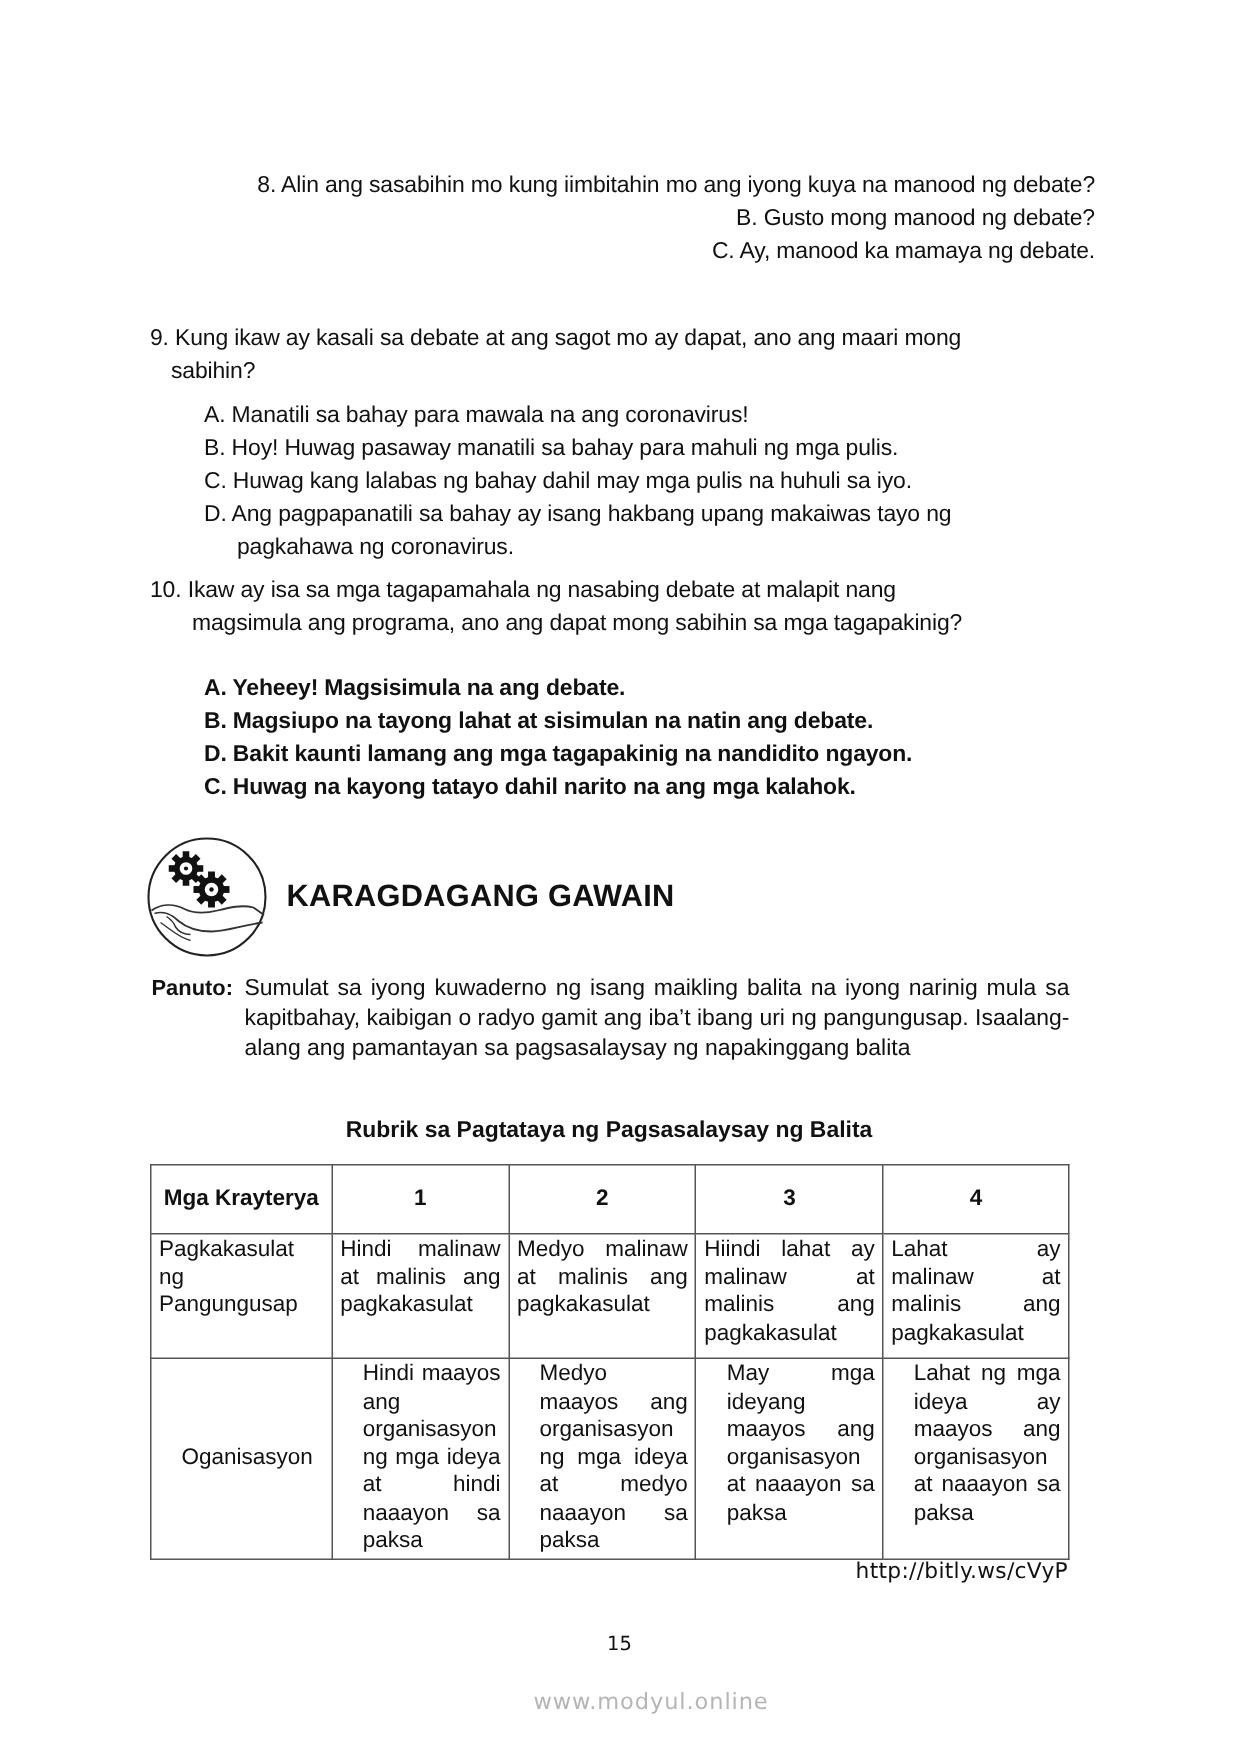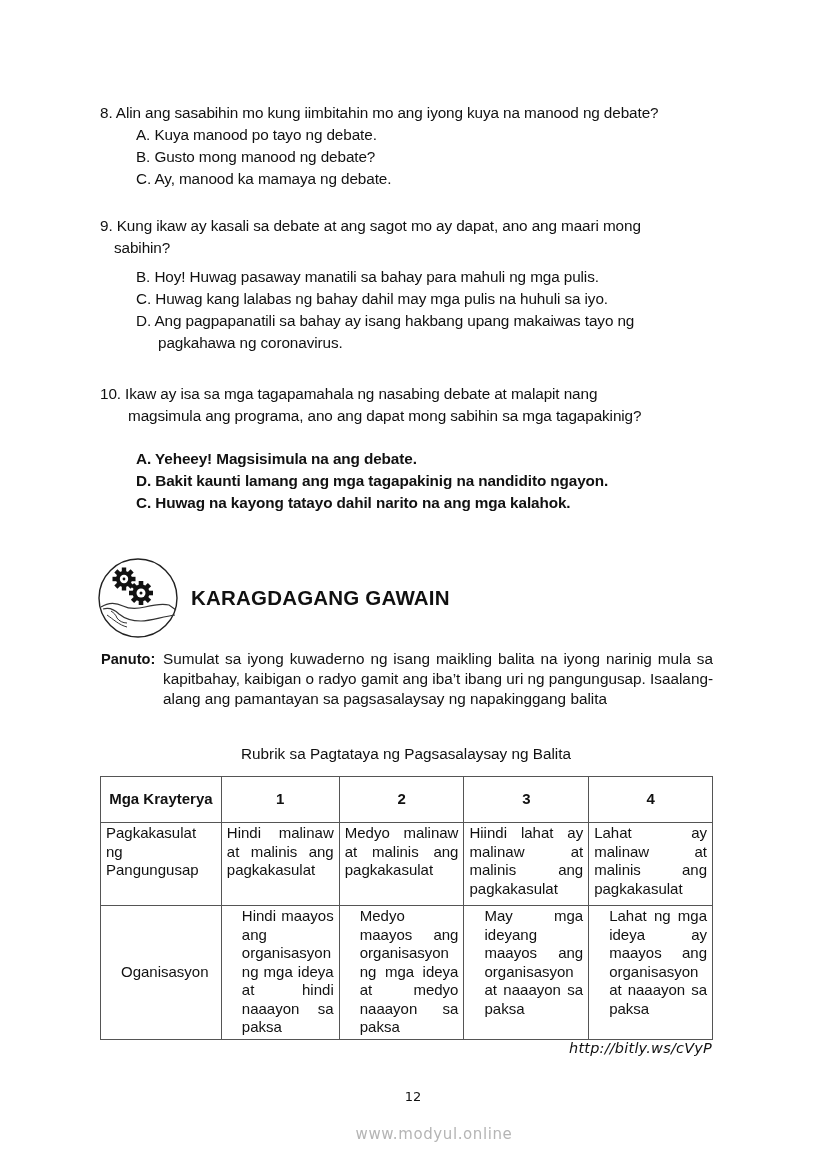--- a/index.html
+++ b/index.html
@@ -3,75 +3,76 @@
 <meta charset="utf-8">
 <style>
   html, body { margin:0; padding:0; background:#ffffff; }
   body { width:826px; height:1169px; position:relative; overflow:hidden; color:#111; font-family:"Liberation Sans", sans-serif; }
   .q { position:absolute; left:100px; width:630px; font-size:15.3px; line-height:22px; letter-spacing:-0.1px; }
   .q .stem { display:block; }
   .q .stem-cont { display:block; padding-left:14px; }
   .q .opt { display:block; padding-left:36px; }
   .q .opt-cont { display:block; padding-left:58px; }
   .q10 .stem-cont { padding-left:28px; }
-  #q8 { top:102px; }
+  #q8 { top:113px;text-align:right; }
   #q9 { top:215px; }
   #q9 .choices { margin-top:7px; }
   #q10 { top:383px; }
   #q10 .choices { margin-top:21px;font-weight:bold; }
 
   .section-icon { position:absolute; left:97px; top:557px; width:82px; height:82px; }
   .section-title { position:absolute; left:191px; top:586px; font-size:20.5px; font-weight:bold; letter-spacing:0.2px; }
 
   .panuto { position:absolute; left:101px; top:649px; width:612px; font-size:15.3px; line-height:20px; }
   .panuto .lbl { position:absolute; left:0; top:0; font-weight:bold; font-size:14.6px; }
   .panuto .txt { margin-left:62px; text-align:justify; text-align-last:left; }
 
-  .rubric-title { position:absolute; left:100px; width:612px; top:745px; text-align:center; font-weight:normal; font-size:15.3px; }
+  .rubric-title { position:absolute; left:100px; width:612px; top:745px; text-align:center; font-weight:bold; font-size:15.3px; }
 
   table.rubric { position:absolute; left:100px; top:776px; width:613px; border-collapse:collapse; font-size:15px; line-height:18.5px; }
   table.rubric th, table.rubric td { border:1px solid #555; vertical-align:top; padding:1px 5px 2px 5px; }
   table.rubric th { font-weight:bold; text-align:center; vertical-align:middle; height:45px; padding:0 4px; }
   table.rubric td.crit { text-align:left; }
   table.rubric td.crit.mid { vertical-align:middle; }
   table.rubric td.desc { text-align:justify; text-align-last:left; }
   table.rubric tr.r1 td { height:79px; }
   table.rubric tr.r2 td { height:127px;padding-left:20px; }
   col.c0 { width:121px; } col.c1 { width:118px; } col.c2 { width:125px; } col.c3 { width:125px; } col.c4 { width:124px; }
 
-  .source { position:absolute; right:114px; top:1040px; font-style:italic; font-size:14.5px; font-family:"DejaVu Sans", sans-serif; letter-spacing:0.2px; }
+  .source { position:absolute; right:114px; top:1040px; font-size:14.5px; font-family:"DejaVu Sans", sans-serif; letter-spacing:0.2px; }
   .page-number { position:absolute; left:0; width:826px; top:1089px; text-align:center; font-size:13px; font-family:"DejaVu Sans", sans-serif; }
   .watermark { position:absolute; left:0; width:826px; top:1125px; text-align:center; font-size:15px; color:#b5b5b5; font-family:"DejaVu Sans", sans-serif; letter-spacing:0.6px;padding-left:21px; }
 </style>
 </head>
 <body>
 
 <div class="q" id="q8">
   <span class="stem">8. Alin ang sasabihin mo kung iimbitahin mo ang iyong kuya na manood ng debate?</span>
-  <span class="opt">A. Kuya manood po tayo ng debate.</span>
   <span class="opt">B. Gusto mong manood ng debate?</span>
   <span class="opt">C. Ay, manood ka mamaya ng debate.</span>
 </div>
 
 <div class="q" id="q9">
   <span class="stem">9.  Kung ikaw ay kasali sa debate at ang sagot mo ay dapat, ano ang maari mong</span>
   <span class="stem-cont">sabihin?</span>
   <div class="choices">
+    <span class="opt">A. Manatili sa bahay para mawala na ang coronavirus!</span>
     <span class="opt">B. Hoy! Huwag pasaway manatili sa bahay para mahuli ng mga pulis.</span>
     <span class="opt">C. Huwag kang lalabas ng bahay dahil may mga pulis na huhuli sa iyo.</span>
     <span class="opt">D. Ang pagpapanatili sa bahay ay isang hakbang upang makaiwas tayo ng</span>
     <span class="opt-cont">pagkahawa ng coronavirus.</span>
   </div>
 </div>
 
 <div class="q q10" id="q10">
   <span class="stem">10. Ikaw ay isa sa mga tagapamahala ng nasabing debate at malapit nang</span>
   <span class="stem-cont">magsimula ang programa, ano ang dapat mong sabihin sa mga tagapakinig?</span>
   <div class="choices">
     <span class="opt">A. Yeheey! Magsisimula na ang debate.</span>
+    <span class="opt">B. Magsiupo na tayong lahat at sisimulan na natin ang debate.</span>
     <span class="opt">D. Bakit kaunti lamang ang mga tagapakinig na nandidito ngayon.</span>
     <span class="opt">C. Huwag na kayong tatayo dahil narito na ang mga kalahok.</span>
   </div>
 </div>
 
 <div class="section-icon">
   <svg width="82" height="82" viewBox="0 0 82 82">
     <circle cx="41" cy="41" r="39" fill="none" stroke="#222" stroke-width="1.4"></circle>
 
     <g transform="translate(27,22)" fill="#111">
@@ -151,14 +152,14 @@
     <td class="desc">Hindi maayos ang organisasyon ng mga ideya at hindi naaayon sa paksa</td>
     <td class="desc">Medyo maayos ang organisasyon ng mga ideya at medyo naaayon sa paksa</td>
     <td class="desc">May mga ideyang maayos ang organisasyon at naaayon sa paksa</td>
     <td class="desc">Lahat ng mga ideya ay maayos ang organisasyon at naaayon sa paksa</td>
   </tr>
 </tbody>
   </table>
 
 <div class="source">http://bitly.ws/cVyP</div>
 
-<div class="page-number">12</div>
+<div class="page-number">15</div>
 <div class="watermark">www.modyul.online</div>
 
 </body></html>

